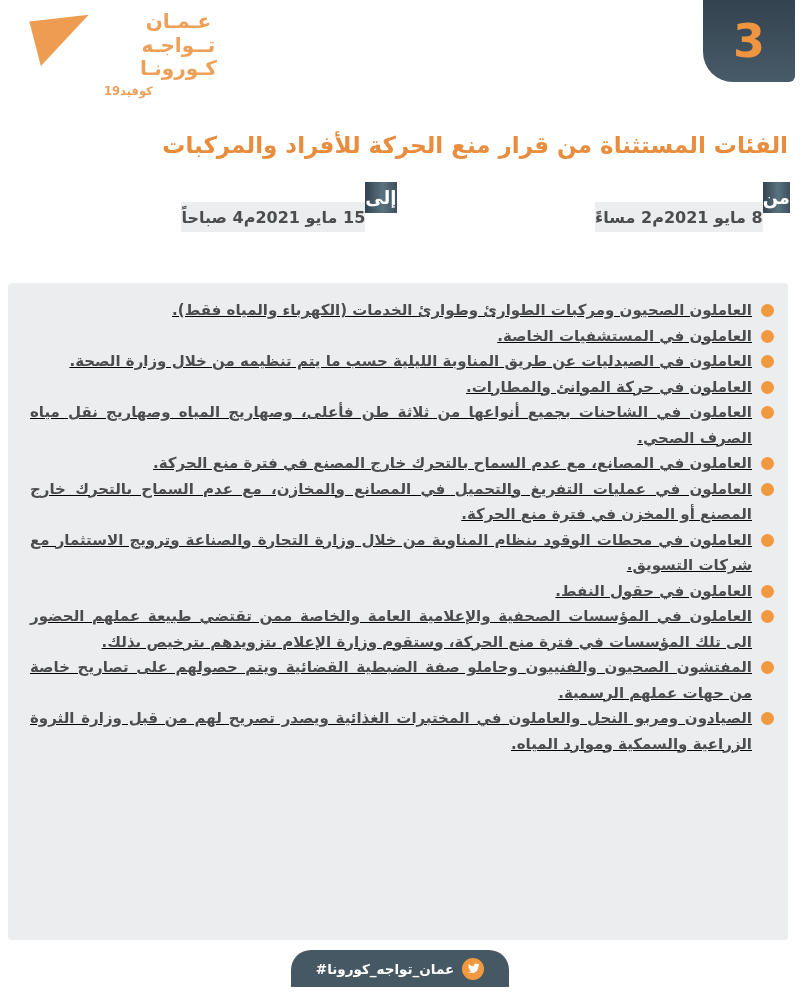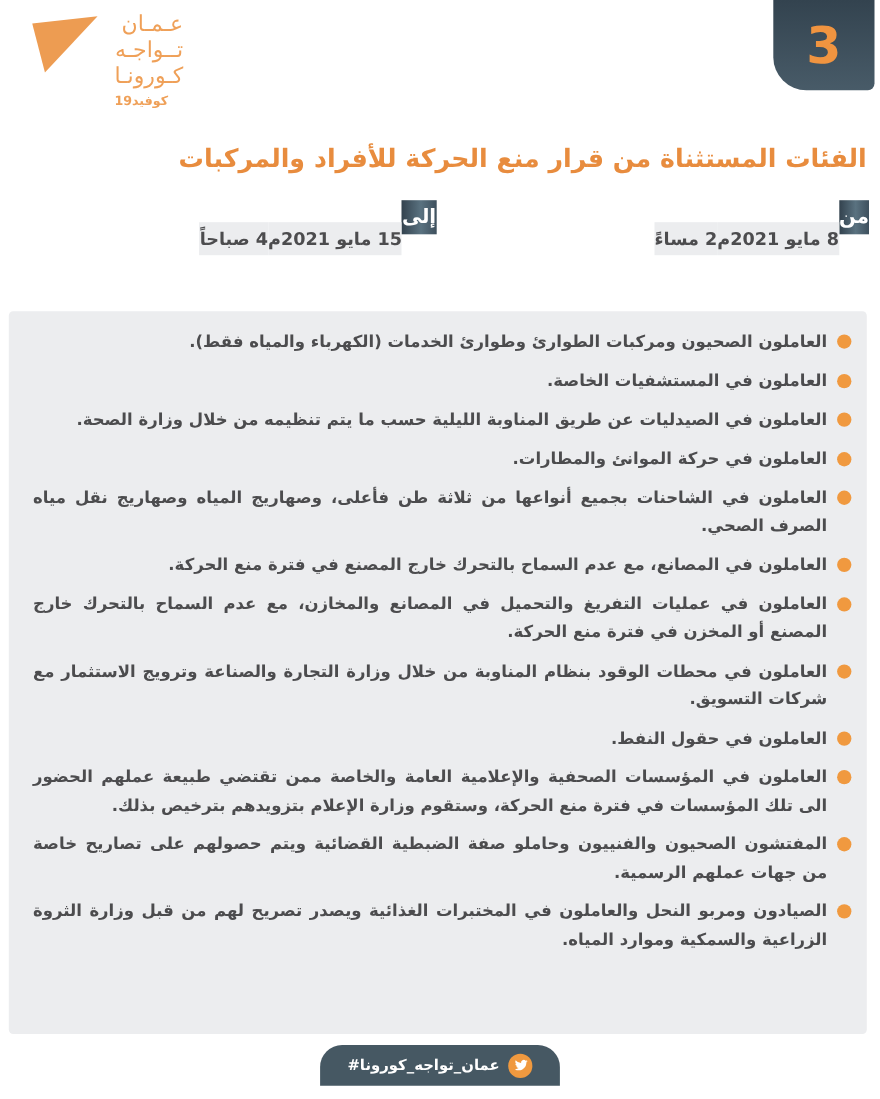--- a/index.html
+++ b/index.html
@@ -7,22 +7,22 @@
     width:800px;height:999px;
     background:#ffffff;
     font-family:"DejaVu Sans",sans-serif;
     overflow:hidden;
   }
   .page{position:relative;width:800px;height:999px;background:#fff;overflow:hidden;}
 
   
   .logo{position:absolute;top:10px;left:26px;display:flex;align-items:flex-start;gap:12px;}
   .logo-triangle{width:66px;height:64px;flex:none;}
-  .logo-text{direction:rtl;text-align:right;color:#EFA058;font-weight:normal;
-             font-size:20px;line-height:1.18;letter-spacing:0;}
+  .logo-text{direction:rtl;text-align:center;color:#EFA058;font-weight:bold;
+             font-size:20px;line-height:1.18;letter-spacing:0;margin-left:36px;}
   .logo-sub{direction:rtl;text-align:left;color:#EFA058;font-weight:bold;font-size:11.5px;margin-top:3px;}
 
   
   .badge{
     position:absolute;top:0;right:5px;width:92px;height:82px;
     background:linear-gradient(180deg,#33434F 0%,#485B68 100%);
     border-radius:0 0 6px 30px;
     display:flex;align-items:center;justify-content:center;
   }
   .badge-number{color:#F09440;font-size:46px;font-weight:bold;line-height:1;}
@@ -54,21 +54,21 @@
 
   
   .panel{
     position:absolute;top:283px;left:8px;right:12px;bottom:59px;
     background:#ECEDEF;border-radius:4px;
     padding:15px 14px 8px 22px;
     box-sizing:border-box;overflow:hidden;
   }
   .list{
     direction:rtl;margin:0;padding:0;list-style:none;
-    display:flex;flex-direction:column;gap:10px;
+    display:flex;flex-direction:column;text-decoration:underline;
   }
   .item{display:flex;align-items:flex-start;gap:9px;}
   .dot{
     flex:none;width:13px;height:13px;border-radius:50%;
     background:#F0993F;margin-top:6px;
   }
   .item-text{
     flex:1;color:#4C4C4E;font-size:15px;font-weight:bold;line-height:1.7;
     text-align:justify;text-align-last:start;
   }

